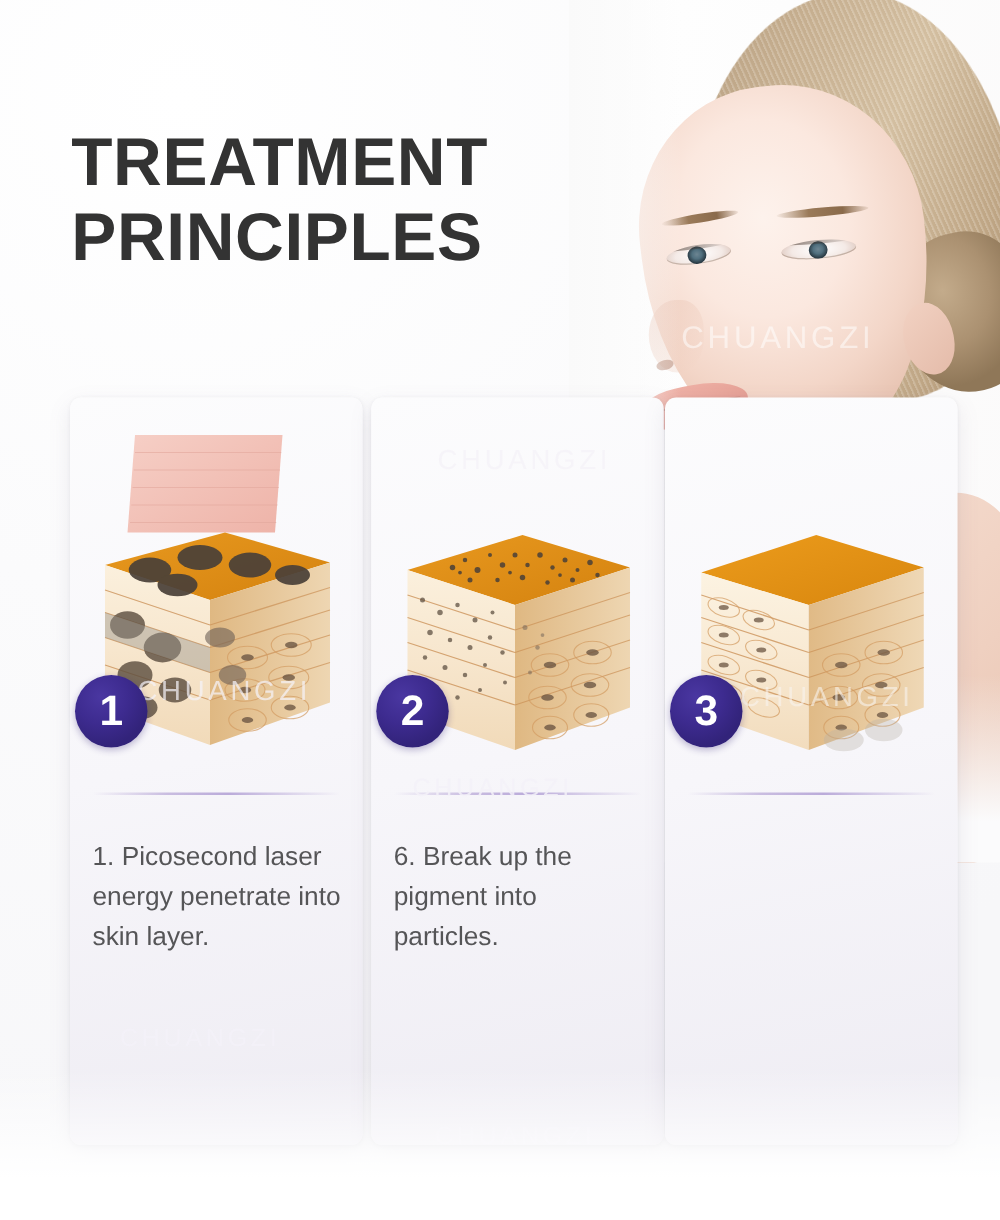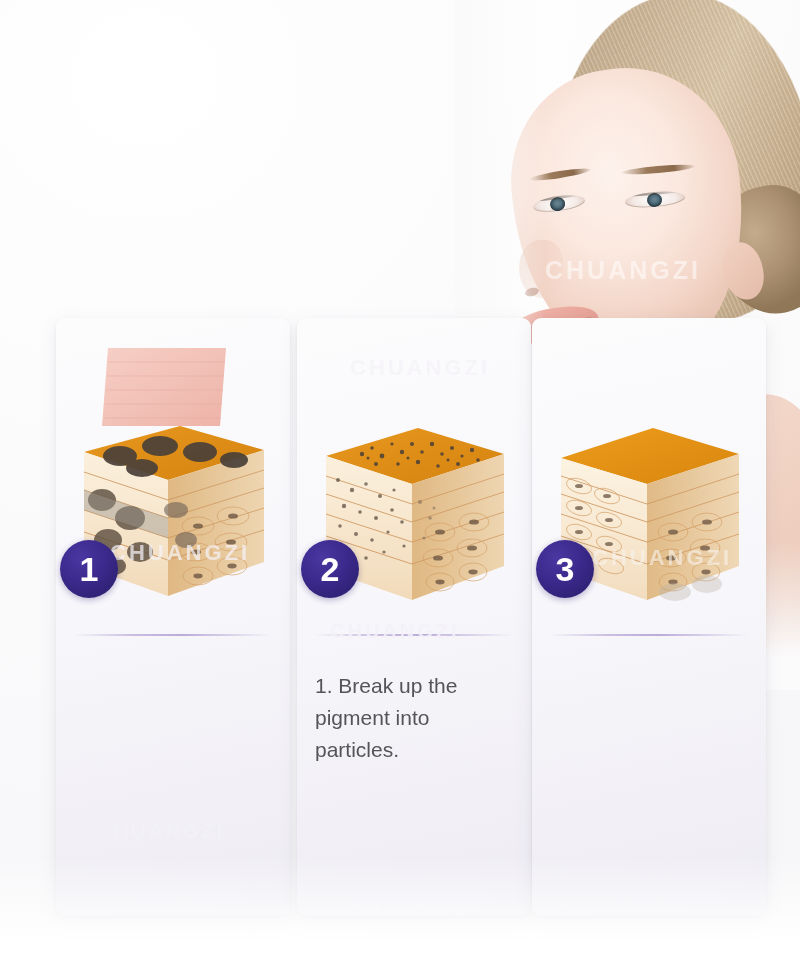--- a/index.html
+++ b/index.html
@@ -182,21 +182,21 @@
     position: absolute;
     left: 0; right: 0; bottom: 0;
     height: 150px;
     background: linear-gradient(to bottom, rgba(252,252,253,0) 0%, #fbfbfc 78%);
   }
 
   
   .watermark {
     position: absolute;
     color: rgba(255,255,255,0.55);
-    font-weight: 700;
+    font-weight: 400;
     letter-spacing: 3px;
     pointer-events: none;
     user-select: none;
     white-space: nowrap;
   }
   .wm-face { left: 545px; top: 256px; font-size: 25px; color: rgba(255,255,255,0.52); }
   .wm-card1 { left: 110px; top: 540px; font-size: 22px; color: rgba(245,242,248,0.72); }
   .wm-card2 { left: 350px; top: 355px; font-size: 22px; color: rgba(245,242,248,0.80); }
   .wm-card3 { left: 592px; top: 545px; font-size: 22px; color: rgba(248,244,238,0.60); }
   .wm-bottom { left: 348px; top: 898px; font-size: 20px; color: rgba(240,238,246,0.95); }
@@ -314,20 +314,24 @@
     <div class="nostril"></div>
     <div class="lips"></div>
     <div class="lip-line"></div>
     <div class="ear"></div>
     <div class="photo-soft-left"></div>
     <div class="photo-soft-bottom"></div>
   </div>
 
   <div class="watermark wm-face">CHUANGZI</div>
 
+  <div class="title">
+    <div>TREATMENT</div>
+    <div>PRINCIPLES</div>
+  </div>
 
   <div class="cards">
 
     <div class="card c1">
       <div class="card-art">
         <div class="skin-wrap" style="top:22px;">
           <svg class="skin-svg" width="210" height="280" viewBox="0 0 210 280">
             <defs>
               <linearGradient id="epi1" x1="0" y1="0" x2="1" y2="1">
                 <stop offset="0%" stop-color="#f6cfc6"></stop>
@@ -414,20 +418,21 @@
             </g>
 
             <g fill="#9c968d" opacity="0.45">
               <polygon points="16,150 100,178 100,198 16,170"></polygon>
             </g>
           </svg>
         </div>
       </div>
       <div class="badge">1</div>
       <div class="divider"></div>
+      <div class="card-text">1. Picosecond laser energy penetrate into skin layer.</div>
     </div>
 
     <div class="card c2">
       <div class="card-art">
         <div class="skin-wrap" style="top:96px;">
           <svg class="skin-svg" width="200" height="210" viewBox="0 0 200 210">
             <defs>
               <linearGradient id="topg2" x1="0" y1="0" x2="1" y2="1">
                 <stop offset="0%" stop-color="#e8991f"></stop>
                   <stop offset="100%" stop-color="#d4820f"></stop>
@@ -522,21 +527,21 @@
               <circle cx="106" cy="88" r="2"></circle>
                 <circle cx="116" cy="104" r="1.8"></circle>
               <circle cx="110" cy="124" r="1.6"></circle>
                 <circle cx="120" cy="94" r="1.5"></circle>
             </g>
           </svg>
         </div>
       </div>
       <div class="badge">2</div>
       <div class="divider"></div>
-      <div class="card-text">1. Break up the pigment into particles.</div>
+      <div class="card-text">6. Break up the pigment into particles.</div>
     </div>
 
     <div class="card c3">
       <div class="card-art">
         <div class="skin-wrap" style="top:98px;">
           <svg class="skin-svg" width="200" height="208" viewBox="0 0 200 208">
             <defs>
               <linearGradient id="topg3" x1="0" y1="0" x2="1" y2="1">
                 <stop offset="0%" stop-color="#ec9c1c"></stop>
                   <stop offset="100%" stop-color="#d8860e"></stop>

